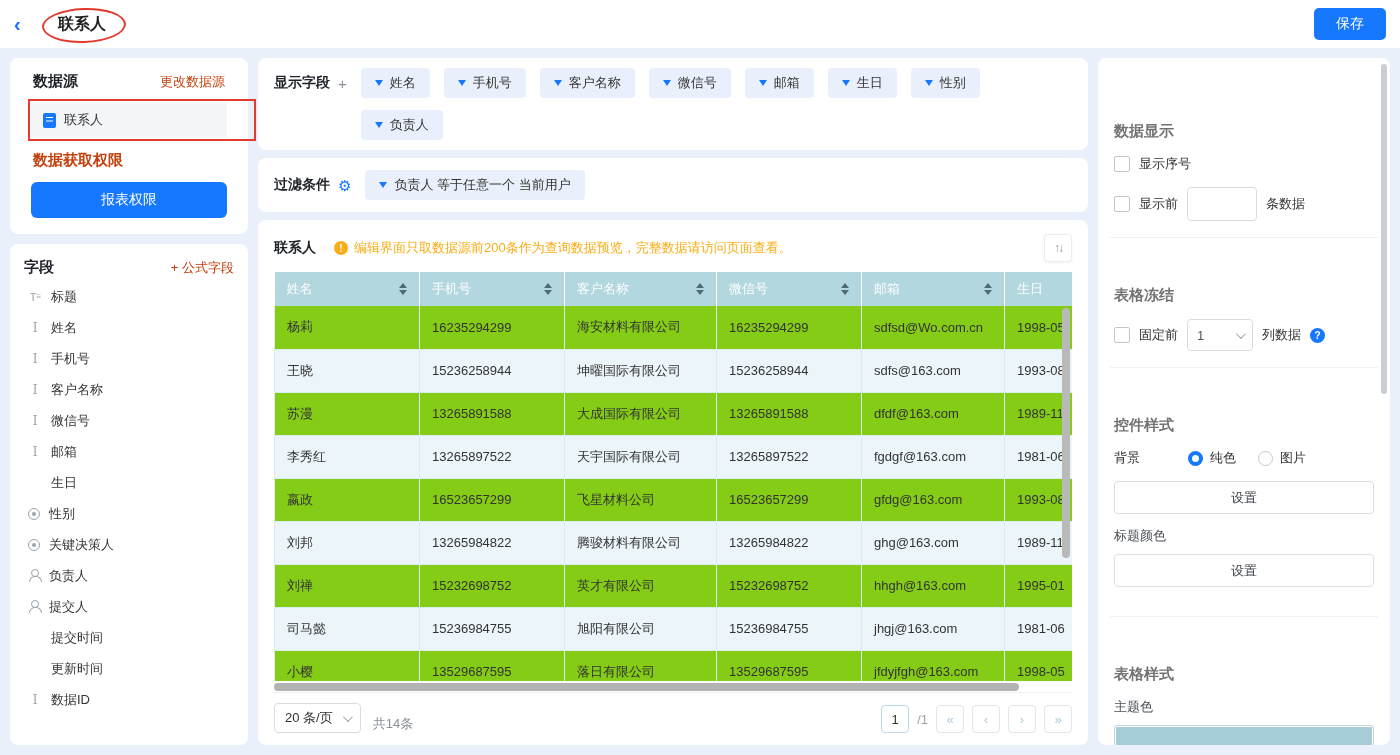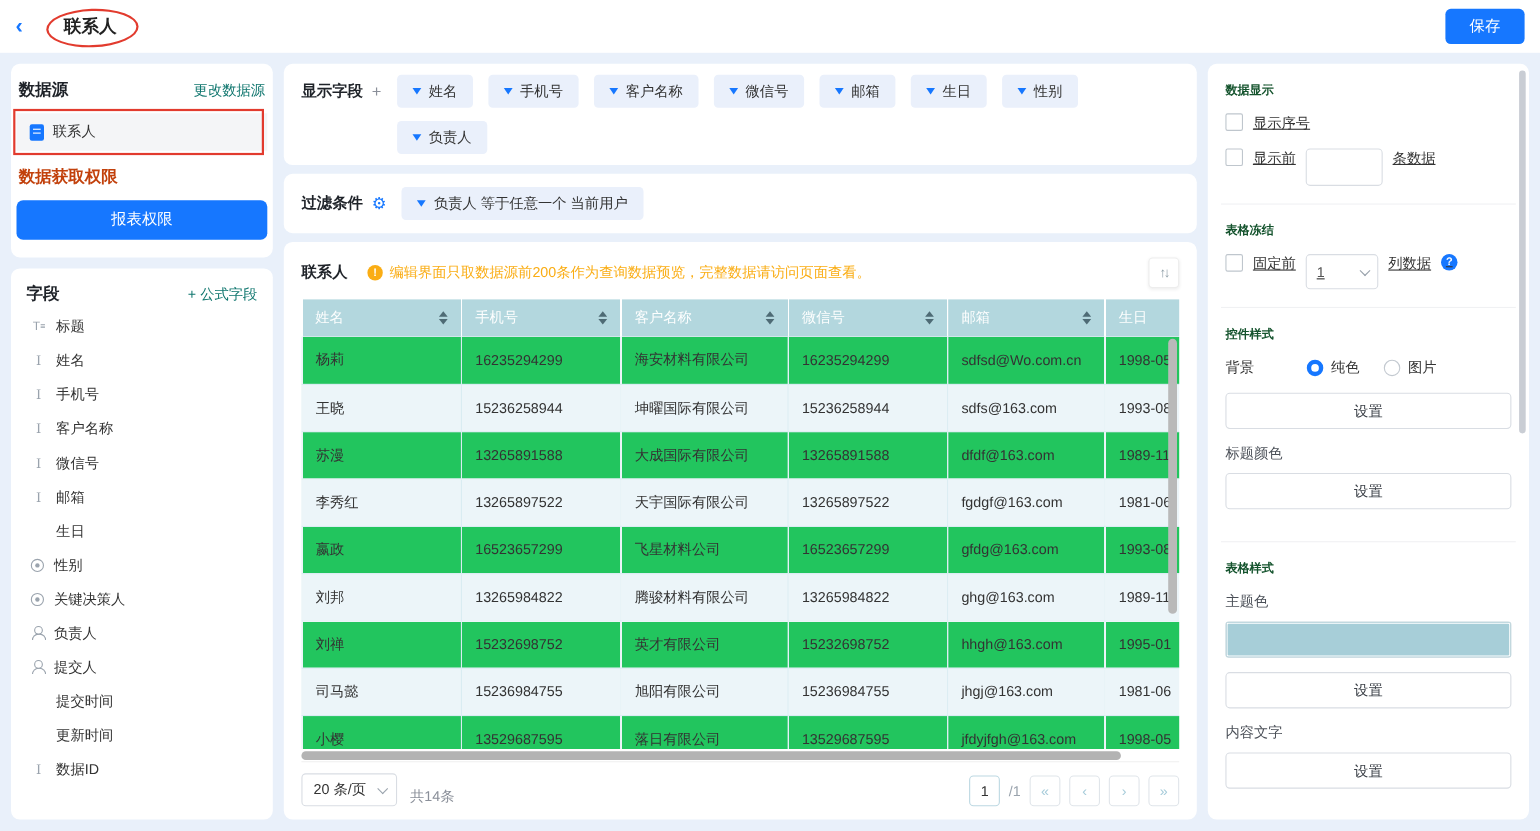--- a/index.html
+++ b/index.html
@@ -10,24 +10,24 @@
   .back-btn { color:#1677ff; font-size:20px; font-weight:bold; cursor:pointer; width:24px; line-height:1; }
   .page-title { font-size:16px; font-weight:bold; color:#222; margin-left:10px; position:relative; padding:4px 10px; }
   .annot-ellipse { position:absolute; left:-6px; top:-2px; right:-10px; bottom:-4px; border:2.5px solid #e23b2e; border-radius:50%; transform:rotate(-2deg); pointer-events:none; }
   .save-btn { margin-left:auto; background:#1677ff; color:#fff; border:none; border-radius:5px; height:32px; padding:0 22px; font-size:14px; cursor:pointer; }
 
   .content { display:flex; gap:10px; padding:10px; height:707px; }
   .panel { background:#fff; border-radius:8px; }
 
   
   .col-left { width:238px; display:flex; flex-direction:column; gap:10px; }
-  .ds-panel { padding:14px 5px 16px; }
+  .ds-panel { padding:14px 21px 16px; }
   .panel-title-row { display:flex; align-items:center; justify-content:space-between; padding:0 2px; }
   .panel-title { font-size:15px; font-weight:bold; color:#1f2329; }
-  .blue-link { color:#0f766e; font-size:13px; cursor:pointer; text-decoration:none; }
+  .blue-link { color:#c2410c; font-size:13px; cursor:pointer; text-decoration:none; }
   .ds-item-wrap { position:relative; margin:12px 0 14px; }
   .ds-item { background:#f4f5f7; height:34px; display:flex; align-items:center; gap:8px; padding:0 12px; cursor:pointer; }
   .annot-rect { position:absolute; left:-3px; top:-4px; width:228px; bottom:-4px; border:2.5px solid #e23b2e; pointer-events:none; }
   .doc-icon { width:13px; height:15px; background:#1677ff; border-radius:2px; position:relative; flex:0 0 auto; }
   .doc-icon::before { content:""; position:absolute; left:3px; right:3px; top:4px; height:1.5px; background:#fff; box-shadow:0 3.5px 0 #fff; }
   .perm-title { font-size:15px; font-weight:bold; color:#c2410c; margin:4px 2px 12px; }
   .perm-btn { width:100%; height:36px; background:#1677ff; color:#fff; border:none; border-radius:6px; font-size:14px; cursor:pointer; }
 
   .fields-panel { flex:1; padding:14px 12px; overflow:hidden; }
   .field-list { margin-top:4px; }
@@ -62,40 +62,40 @@
   .reorder-btn { width:28px; height:28px; border:1px solid #ededed; border-radius:4px; background:#fff; box-shadow:0 1px 3px rgba(0,0,0,.06); color:#8a9aa3; font-size:12px; letter-spacing:-2px; cursor:pointer; }
 
   .table-wrap { position:relative; flex:1; overflow:hidden; min-height:0; }
   table { border-collapse:collapse; table-layout:fixed; width:845px; }
   th { background:#b3d7de; color:#fdfefe; font-weight:normal; font-size:13px; height:34px; text-align:left; padding:0 12px; border-right:1px solid #fff; position:relative; cursor:pointer; }
   th .th-inner { display:flex; align-items:center; justify-content:space-between; }
   .sorter { display:flex; flex-direction:column; gap:2.5px; }
   .sorter i { display:block; width:0; height:0; border-left:4px solid transparent; border-right:4px solid transparent; }
   .sorter .up { border-bottom:5px solid #4e6b75; }
   .sorter .dn { border-top:5px solid #4e6b75; }
-  td { height:43px; padding:0 12px; font-size:13px; color:#333; border:1px solid #d9ecf2; border-top:none; background:#22c55e; white-space:nowrap; overflow:hidden; }
+  td { height:43px; padding:0 12px; font-size:13px; color:#333; border:1px solid #d9ecf2; border-top:none; background:#84cc16; white-space:nowrap; overflow:hidden; }
   tr.stripe td { background:#ecf5f9; }
   .vscroll { position:absolute; top:36px; right:2px; width:8px; height:250px; background:#b9b9b9; border-radius:4px; cursor:grab; }
   .hscroll-track { height:10px; position:relative; margin-top:1px; }
   .hscroll { position:absolute; left:0; top:1px; height:8px; width:745px; background:#b3b3b3; border-radius:4px; cursor:grab; }
 
   .pager { border-top:1px solid #f0f0f0; display:flex; align-items:flex-end; padding:10px 0 12px; gap:12px; }
   .psize { height:30px; border:1px solid #d9dde3; border-radius:4px; display:flex; align-items:center; gap:10px; padding:0 10px; cursor:pointer; color:#333; }
   .chev { width:7px; height:7px; border-right:1.5px solid #9aa3ad; border-bottom:1.5px solid #9aa3ad; transform:rotate(45deg) translateY(-2px); }
   .total-text { color:#8a8f99; }
   .pager-right { margin-left:auto; display:flex; align-items:center; gap:8px; }
   .page-box { width:28px; height:28px; border:1px solid #bcd8e2; border-radius:4px; display:flex; align-items:center; justify-content:center; color:#333; }
   .slash { color:#9aa3ad; }
   .nav-btn { width:28px; height:28px; border:1px solid #e0e5ea; border-radius:4px; background:#fff; color:#a7ccda; font-size:13px; cursor:pointer; display:flex; align-items:center; justify-content:center; }
 
   
   .col-right { width:292px; }
   .style-panel { height:100%; padding:16px 16px 0; position:relative; overflow:hidden; }
-  .sect-title { font-size:11px; font-weight:bold; color:#14532d; margin-bottom:14px; }
-  .check-row { display:flex; align-items:flex-start; gap:9px; margin-bottom:14px; color:#333;text-decoration:underline; }
+  .sect-title { font-size:15px; font-weight:bold; color:#737373; margin-bottom:14px;margin-top:48px; }
+  .check-row { display:flex; align-items:center; gap:9px; margin-bottom:14px; color:#333; }
   .checkbox { width:16px; height:16px; border:1px solid #bfc6cd; border-radius:2px; background:#fff; cursor:pointer; flex:0 0 auto; }
   .mini-input { width:70px; height:34px; border:1px solid #d9dde3; border-radius:4px; padding:0 8px; font-size:13px; }
   .mini-select { width:66px; height:32px; border:1px solid #d9dde3; border-radius:4px; display:flex; align-items:center; justify-content:space-between; padding:0 9px; cursor:pointer; color:#555; }
   .divider { height:1px; background:#f0f1f3; margin:16px -4px 16px; }
   .q-icon { width:15px; height:15px; border-radius:50%; background:#1677ff; color:#fff; font-size:10px; font-weight:bold; display:inline-flex; align-items:center; justify-content:center; cursor:pointer; }
   .radio-row { display:flex; align-items:center; gap:22px; margin-bottom:14px; }
   .radio-row .lbl { width:52px; color:#333; }
   .radio-opt { display:flex; align-items:center; gap:7px; cursor:pointer; }
   .radio { width:15px; height:15px; border-radius:50%; border:1.5px solid #c3c9d0; background:#fff; }
   .radio.on { border:4.5px solid #1677ff; }

